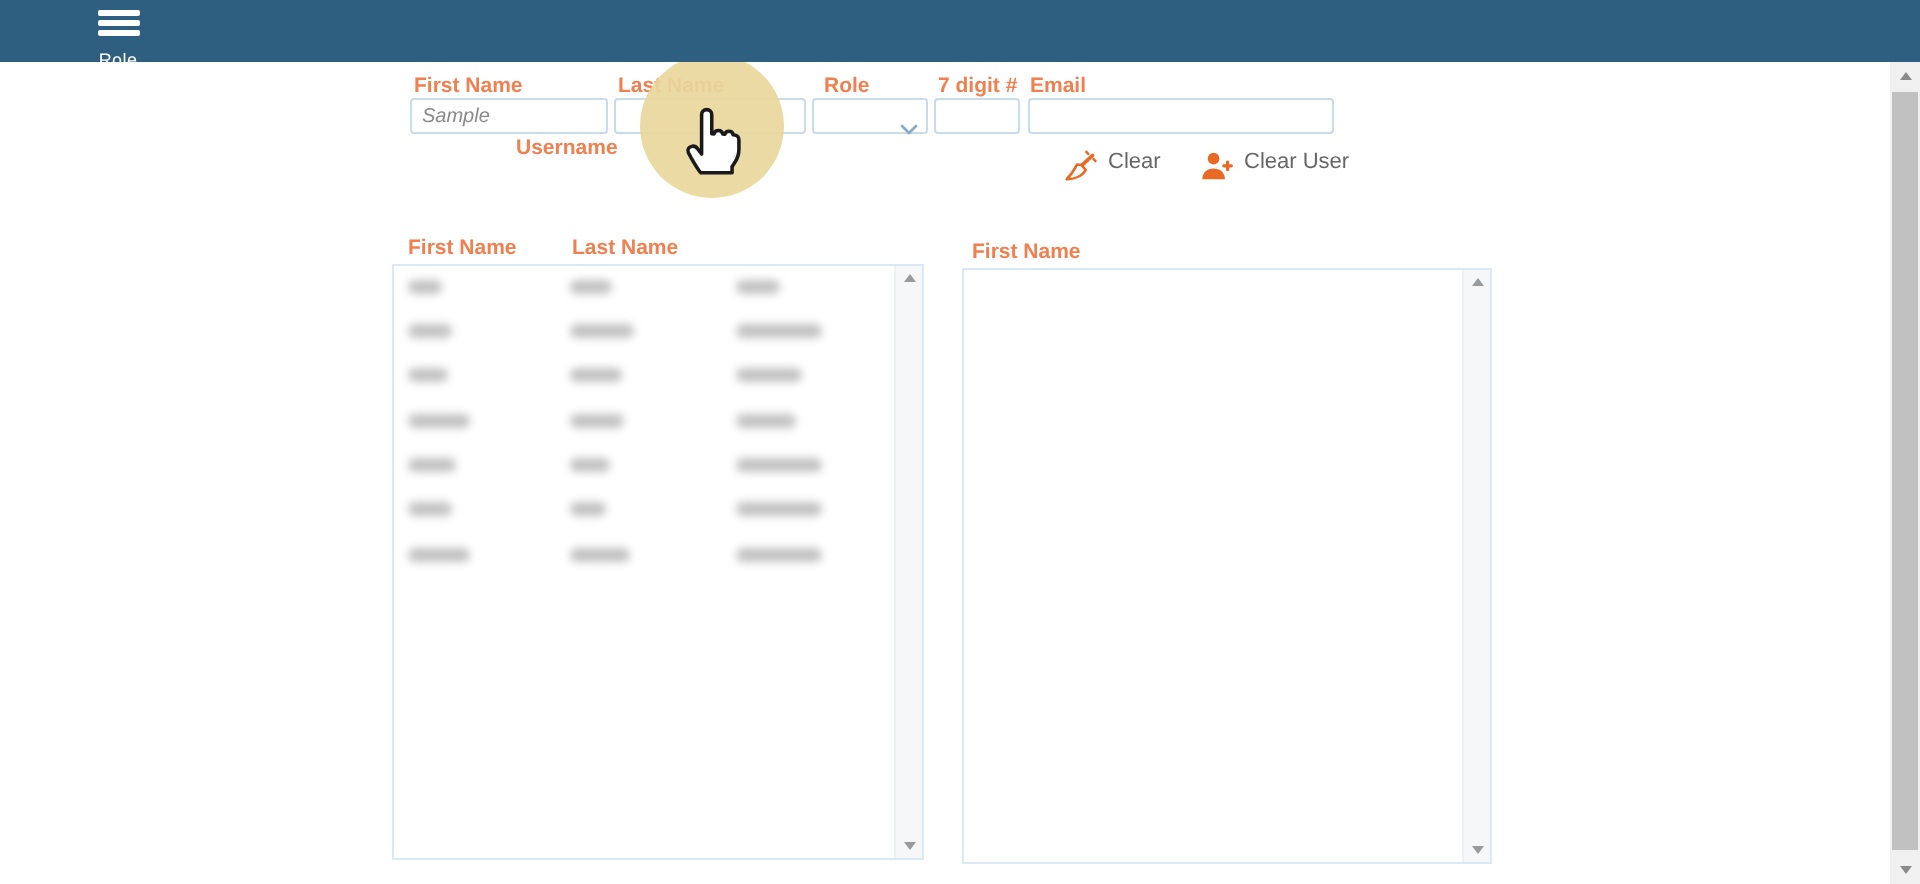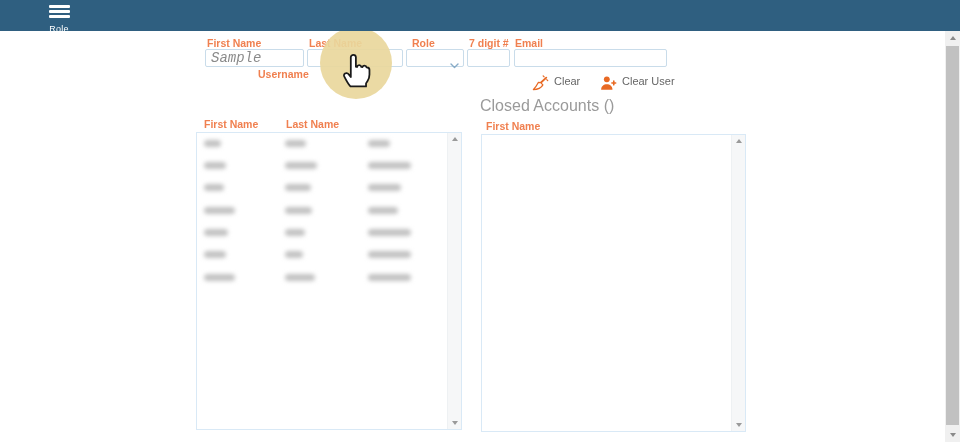--- a/index.html
+++ b/index.html
@@ -17,21 +17,21 @@
   
   .page-scrollbar { position:absolute; left:945px; top:31px; width:15px; height:411px; background:#f0f0f0; z-index:6; }
   .page-scrollbar .thumb { position:absolute; left:1px; top:15px; width:13px; height:379px; background:#c1c1c1; }
   .sb-arrow { position:absolute; left:0; width:15px; height:14px; display:flex; align-items:center; justify-content:center; }
   .tri-up    { width:0; height:0; border-left:3.5px solid transparent; border-right:3.5px solid transparent; border-bottom:4.5px solid #8a8a8a; }
   .tri-down  { width:0; height:0; border-left:3.5px solid transparent; border-right:3.5px solid transparent; border-top:4.5px solid #8a8a8a; }
 
   
   .fld-label { position:absolute; top:37px; font-size:10.5px; font-weight:bold; color:#f08050; }
   .txt-input { position:absolute; top:49px; height:18px; border:1px solid #c9dcea; border-radius:2px;
-    background:#fff; font-family:Liberation Mono, monospace; font-size:14px; color:#8a8a8a;
+    background:#fff; font-family:Liberation Sans, sans-serif; font-size:10px; color:#8a8a8a;
     font-style:italic; padding:0 5px; outline:none; }
   .role-select { position:absolute; top:49px; height:18px; border:1px solid #c9dcea; border-radius:2px;
     background:#fff; cursor:pointer; }
   .role-select .chev { position:absolute; right:4px; top:5px; }
   .username-label { position:absolute; left:210px; top:68px; font-size:10.5px; font-weight:bold; color:#f08050;padding-left:48px; }
 
   .icon-btn { position:absolute; top:75px; height:20px; display:flex; align-items:flex-start; gap:5px; cursor:pointer; }
   .icon-btn .lbl { font-size:11px; color:#666; }
 
   
@@ -163,21 +163,20 @@
     <div class="panel-scroll">
       <div class="sb-arrow" style="top:0">
           <div class="tri-up"></div>
         </div>
       <div class="sb-arrow" style="bottom:0">
           <div class="tri-down"></div>
         </div>
     </div>
   </div>
 
-  <div class="section-title" style="left:480px; top:97px">Closed Accounts ()</div>
   <div class="col-header" style="left:486px; top:120px">First Name</div>
 
   <div class="list-panel" style="left:481px; top:134px; width:265px">
     <div class="rows-wrap"></div>
     <div class="panel-scroll">
       <div class="sb-arrow" style="top:0">
           <div class="tri-up"></div>
         </div>
       <div class="sb-arrow" style="bottom:0">
           <div class="tri-down"></div>

